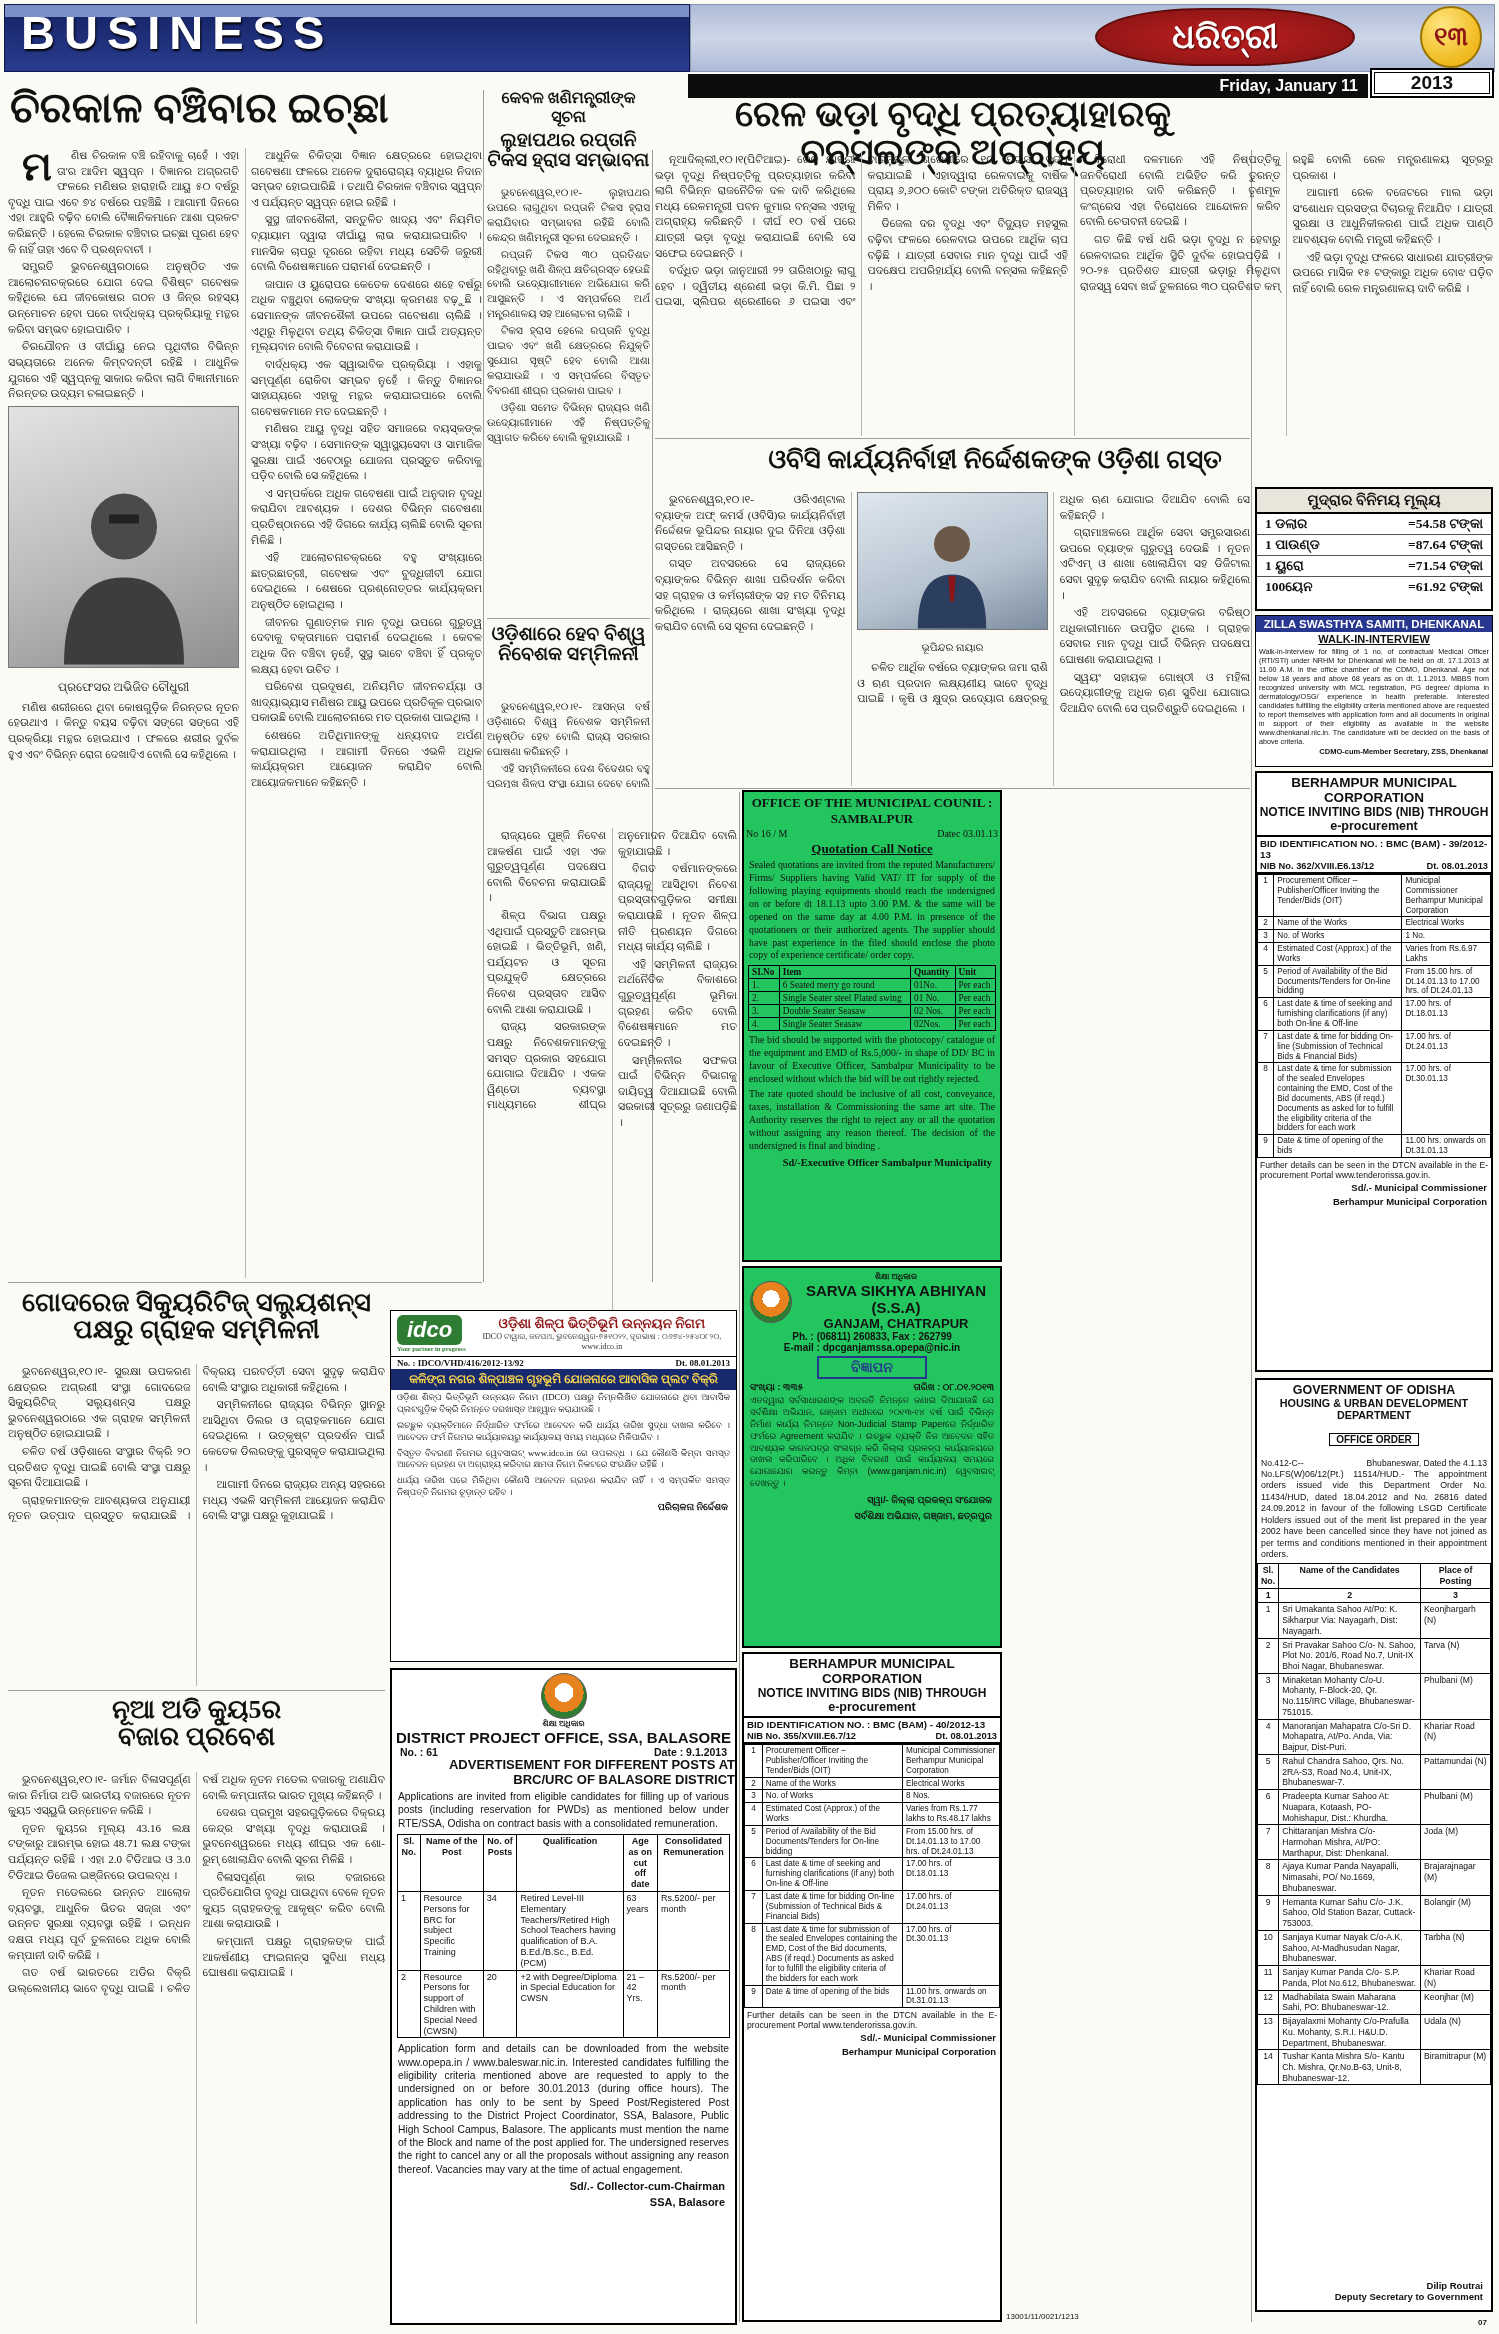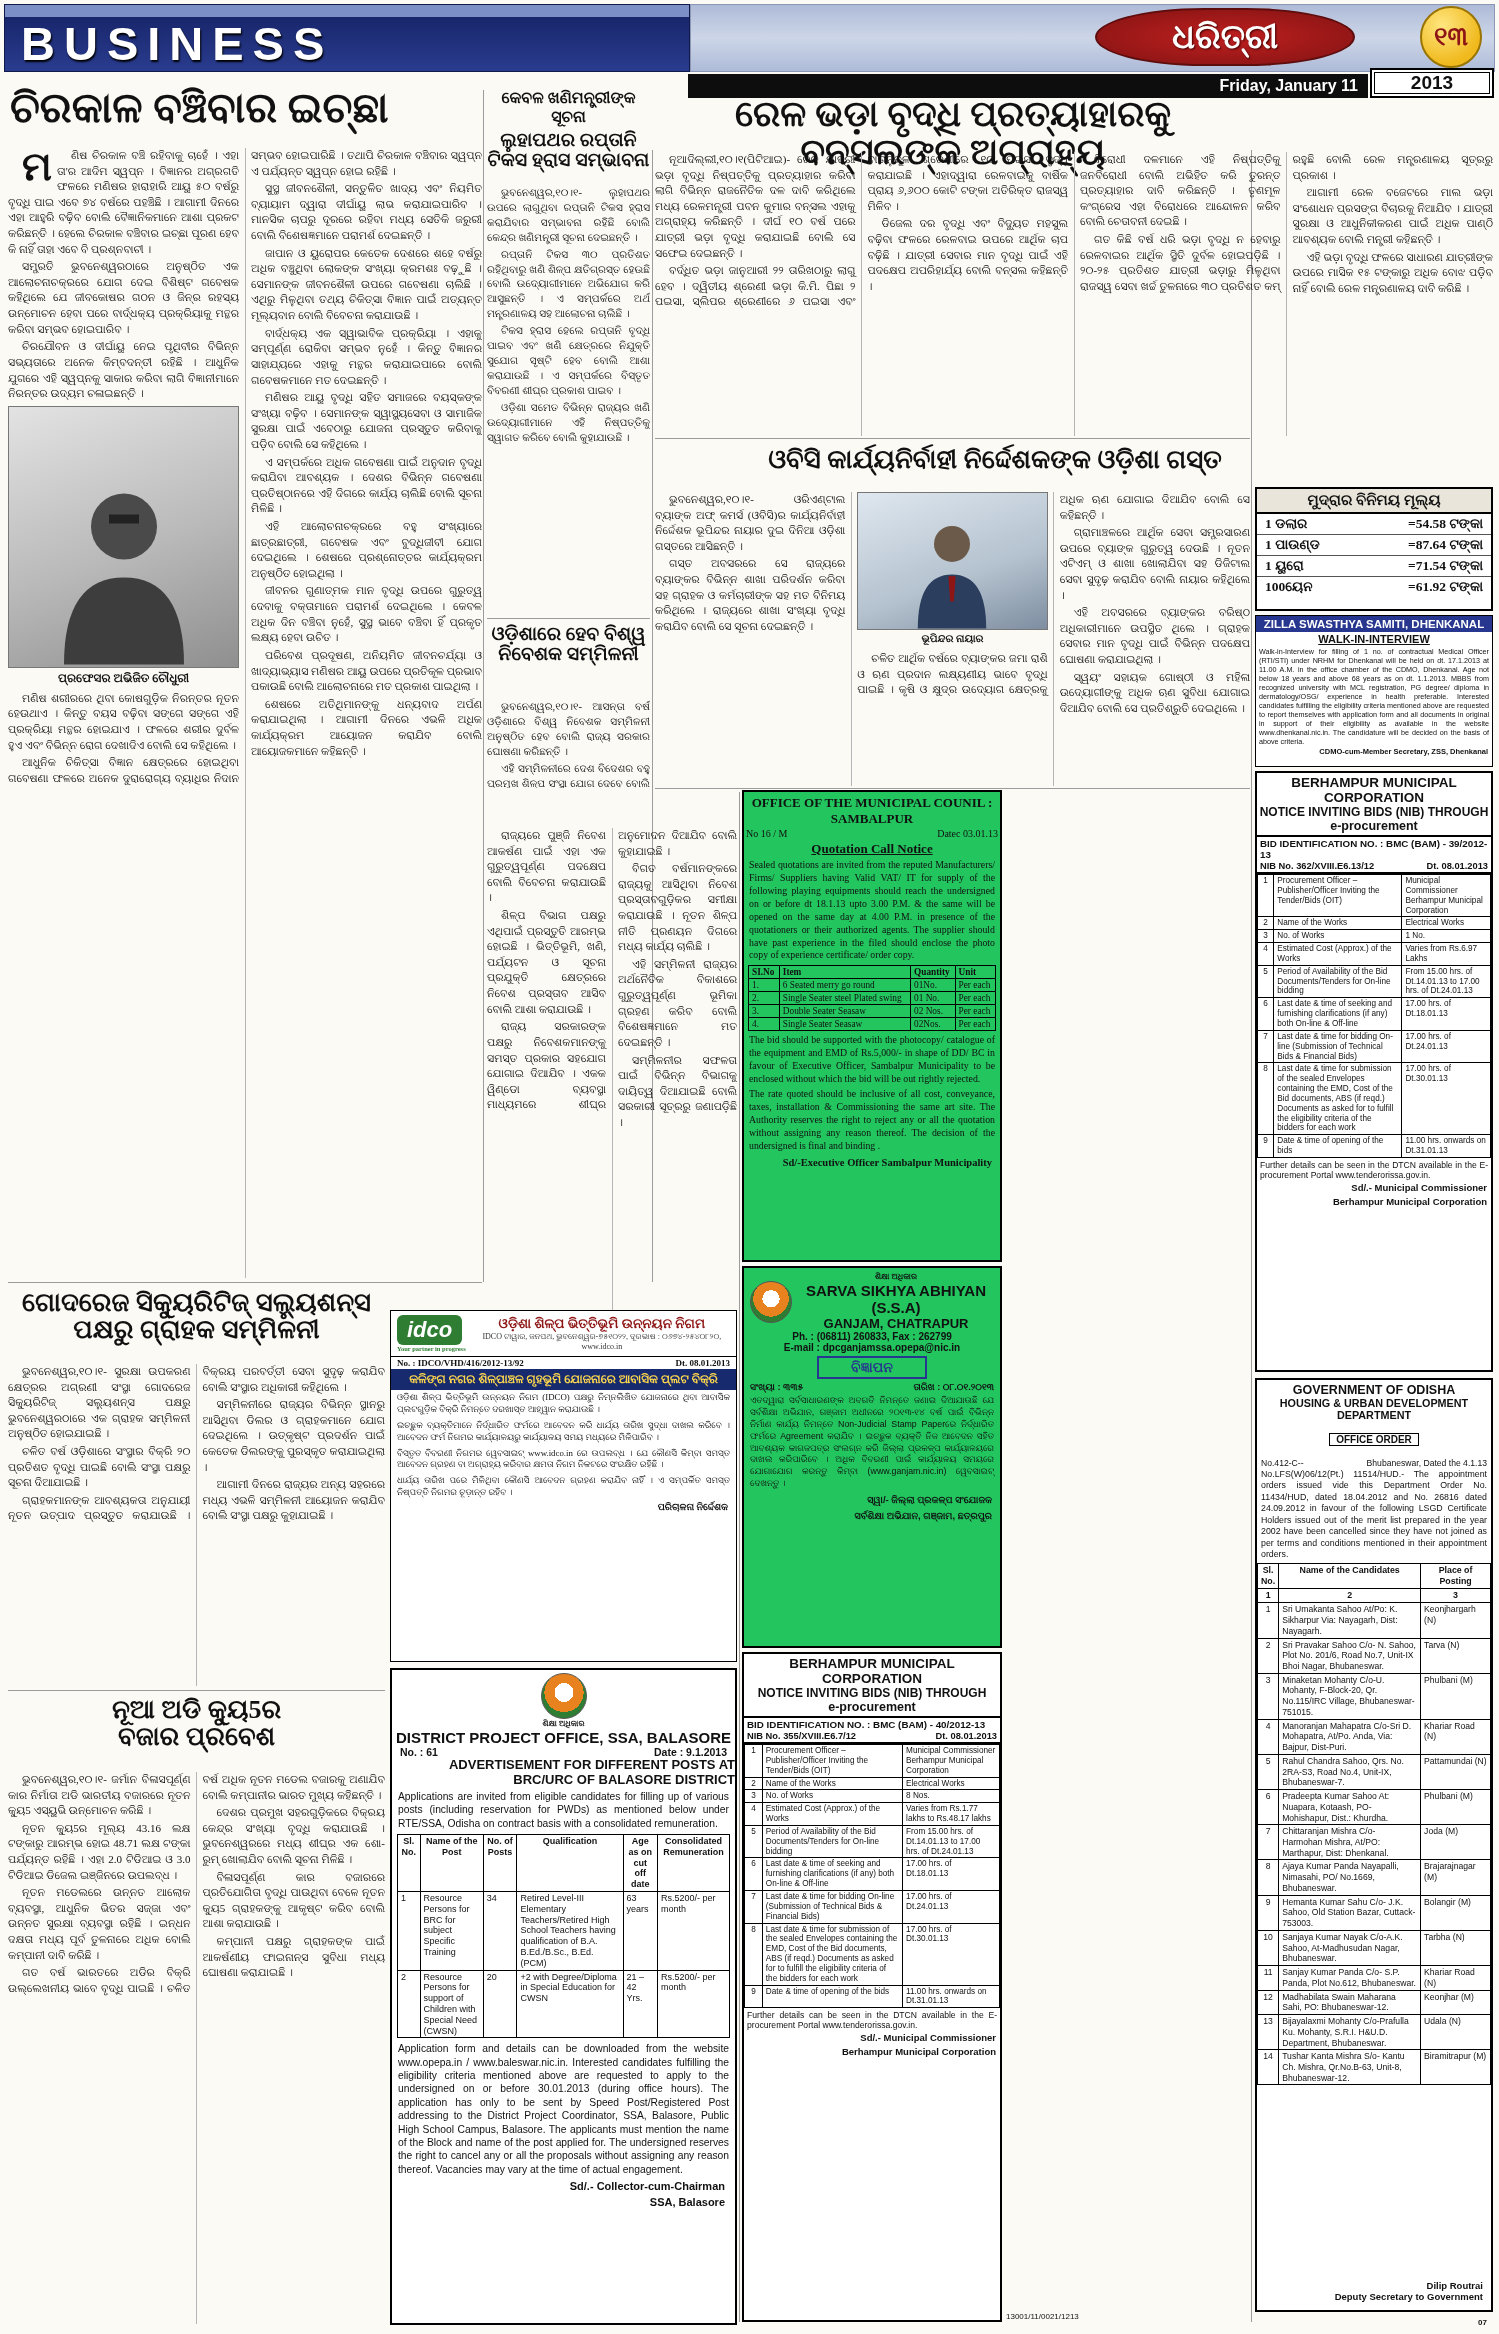--- a/index.html
+++ b/index.html
@@ -1,20 +1,20 @@
 <!DOCTYPE html>
 <html><head>
 <meta charset="utf-8">
 <style>
 *{margin:0;padding:0;box-sizing:border-box}
 html,body{background:#9a9a9a}
 .page{position:relative;width:1499px;height:2334px;background:#fbfaf5;font-family:"Liberation Serif",serif;color:#111;overflow:hidden}
 .abs{position:absolute}
 
-.biz-banner{left:4px;top:4px;width:686px;height:68px;background:linear-gradient(180deg,#7c8fc7 0,#7c8fc7 12px,#18266b 12px,#2a3c8f 100%);display:flex;align-items:flex-end;border:1px solid #10194a}
+.biz-banner{left:4px;top:4px;width:686px;height:68px;background:linear-gradient(180deg,#7c8fc7 0,#7c8fc7 12px,#18266b 12px,#2a3c8f 100%);display:flex;align-items:flex-start;border:1px solid #10194a}
 .biz-banner span{color:#fff;font-family:"Liberation Sans",sans-serif;font-weight:bold;font-size:47px;letter-spacing:9px;padding-left:16px;text-shadow:1px 2px 2px #000}
 .mast-band{left:690px;top:4px;width:805px;height:68px;background:linear-gradient(180deg,#aebbd8 0,#cdd6e8 50%,#aebbd8 100%);border:1px solid #8b97b5}
 .mast-oval{left:1095px;top:8px;width:260px;height:58px;background:radial-gradient(ellipse at center,#c02020 0,#8e1515 80%);border-radius:50% / 60%;display:flex;align-items:center;justify-content:center;border:2px solid #5e0d0d}
 .mast-oval span{color:#fff;font-weight:bold;font-size:34px;text-shadow:1px 1px 2px #400}
 .page-badge{left:1420px;top:6px;width:62px;height:62px;border-radius:50%;background:radial-gradient(circle at 35% 30%,#ffe680 0,#f0b91d 70%);border:2px solid #9a7400;display:flex;align-items:center;justify-content:center;font-weight:bold;font-size:26px;color:#8e1515}
 .date-bar{left:688px;top:74px;width:680px;height:24px;background:#0d0d0d;color:#fff;font-family:"Liberation Sans",sans-serif;font-weight:bold;font-size:16px;display:flex;align-items:center;justify-content:flex-end;padding-right:10px}
 .year-box{left:1370px;top:68px;width:124px;height:30px;background:#fff;border:2px solid #000;box-shadow:inset 0 0 0 2px #fff,inset 0 0 0 3px #000;display:flex;align-items:center;justify-content:center;font-weight:bold;font-size:19px;font-family:"Liberation Sans",sans-serif}
 
 .vr{width:1px;background:#9c9c9c}
 .hr{height:1px;background:#9c9c9c}
@@ -23,21 +23,21 @@
 .body-txt{font-size:11px;line-height:1.42;text-align:justify;overflow:hidden}
 .body-txt p{text-indent:14px;margin-bottom:2px}
 .cols2{column-count:2;column-gap:12px;column-rule:1px solid #b5b5b5}
 .cols3{column-count:3;column-gap:12px;column-rule:1px solid #b5b5b5}
 .cols4{column-count:4;column-gap:12px;column-rule:1px solid #b5b5b5}
 .dropcap::first-letter{font-size:40px;font-weight:bold;float:left;line-height:.85;padding:2px 5px 0 0}
 .kicker{font-weight:bold;text-align:center;font-size:16px;line-height:1.2}
 .photo-wrap{break-inside:avoid;margin:4px 0;text-align:center}
 .photo-bw{width:100%;height:262px;background:linear-gradient(160deg,#e3e3e3 0,#b9b9b9 55%,#8f8f8f 100%);border:1px solid #777;display:flex;align-items:flex-end;justify-content:center;overflow:hidden}
 .photo-color{width:100%;height:138px;background:linear-gradient(160deg,#dfe7ef 0,#b4c2cf 60%,#7e8da0 100%);border:1px solid #777;display:flex;align-items:flex-end;justify-content:center;overflow:hidden}
-.caption{font-weight:bold;font-size:12px;margin-top:2px}
+.caption{font-weight:normal;font-size:12px;margin-top:11px}
 
 .nbox{border:2px solid #000;background:#fff;font-family:"Liberation Sans",sans-serif;overflow:hidden}
 .sans{font-family:"Liberation Sans",sans-serif}
 .serifbox{border:2px solid #000;background:#22c55e;overflow:hidden}
 .ctr{text-align:center}
 .bold{font-weight:bold}
 table{border-collapse:collapse;width:100%}
 td,th{border:1px solid #000;padding:1px 3px;vertical-align:top;text-align:left}
 
 .fx{border:2px solid #000;background:#fff;overflow:hidden}

